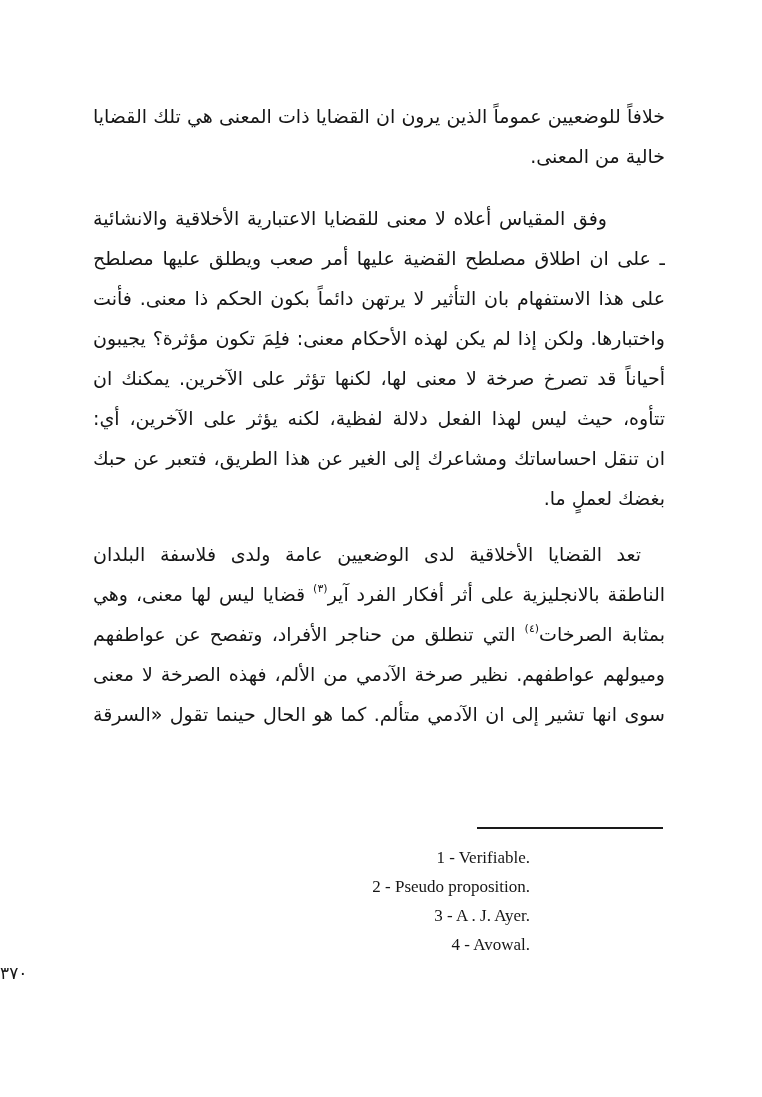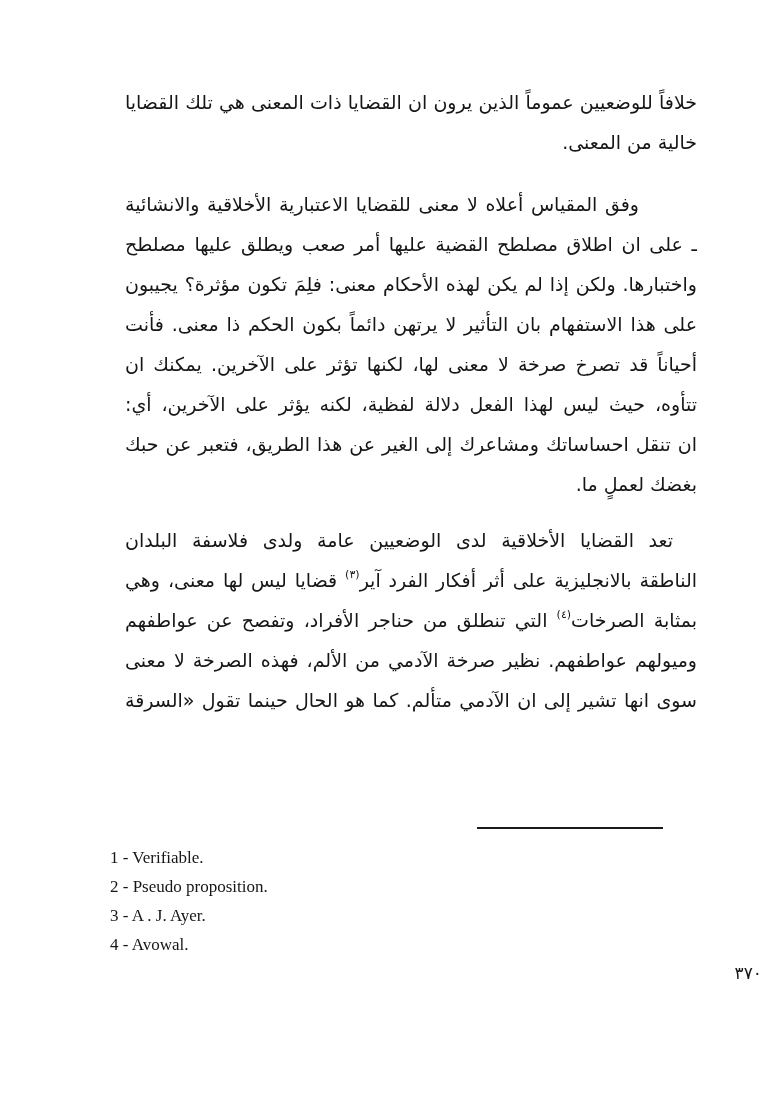--- a/index.html
+++ b/index.html
@@ -7,24 +7,23 @@
     position:relative;
     width:762px;height:1097px;
     margin:0 auto;
     background:#ffffff;
     color:#161616;
     font-family:"DejaVu Sans",sans-serif;
     overflow:hidden;
   }
   .text-block{
     position:absolute;
-    top:82px;left:93px;width:572px;
+    top:96px;left:93px;width:572px;
     direction:rtl;
     font-size:19px;
-    margin-left:32px;
   }
   .para{margin:0;padding:0;}
   .para.p2{margin-top:22px;}
   .para.p3{margin-top:16px;}
   .line{
     height:40px;
     line-height:40px;
     text-align:justify;
     text-align-last:justify;
     overflow:hidden;
@@ -52,48 +51,48 @@
   .footnotes{
     position:absolute;
     top:843px;left:110px;
     width:420px;
     direction:ltr;
     font-family:"Liberation Serif",serif;
     font-size:17px;
   }
   .footnote{
     line-height:29px;
-    text-align:left;
+    text-align:right;
   }
   .page-number{
     position:absolute;
     top:963px;left:0;
     width:762px;
-    text-align:right;
+    text-align:left;
     font-size:17px;
     direction:rtl;
   }
 </style>
 </head>
 <body>
 
 <div class="page">
 
   <main class="text-block" dir="rtl">
 
     <div class="para p1">
       <div class="line"><span>خلافاً للوضعيين عموماً الذين يرون ان القضايا ذات المعنى هي تلك القضايا</span></div>
       <div class="line short"><span>خالية من المعنى.</span></div>
     </div>
 
     <div class="para p2">
       <div class="line indent-lg"><span>وفق المقياس أعلاه لا معنى للقضايا الاعتبارية الأخلاقية والانشائية</span></div>
       <div class="line"><span>ـ على ان اطلاق مصلطح القضية عليها أمر صعب ويطلق عليها مصلطح شبه</span></div>
+      <div class="line"><span>على هذا الاستفهام بان التأثير لا يرتهن دائماً بكون الحكم ذا معنى. فأنت</span></div>
       <div class="line"><span>واختبارها. ولكن إذا لم يكن لهذه الأحكام معنى: فلِمَ تكون مؤثرة؟ يجيبون</span></div>
-      <div class="line"><span>على هذا الاستفهام بان التأثير لا يرتهن دائماً بكون الحكم ذا معنى. فأنت</span></div>
       <div class="line"><span>أحياناً قد تصرخ صرخة لا معنى لها، لكنها تؤثر على الآخرين. يمكنك ان</span></div>
       <div class="line"><span>تتأوه، حيث ليس لهذا الفعل دلالة لفظية، لكنه يؤثر على الآخرين، أي: يمكنك</span></div>
       <div class="line"><span>ان تنقل احساساتك ومشاعرك إلى الغير عن هذا الطريق، فتعبر عن حبك أو</span></div>
       <div class="line short"><span>بغضك لعملٍ ما.</span></div>
     </div>
 
     <div class="para p3">
       <div class="line indent-sm"><span>تعد القضايا الأخلاقية لدى الوضعيين عامة ولدى فلاسفة البلدان</span></div>
       <div class="line"><span>الناطقة بالانجليزية على أثر أفكار الفرد آير</span><sup class="fnref">(٣)</sup><span> قضايا ليس لها معنى، وهي</span></div>
       <div class="line"><span>بمثابة الصرخات</span><sup class="fnref">(٤)</sup><span> التي تنطلق من حناجر الأفراد، وتفصح عن عواطفهم</span></div>

